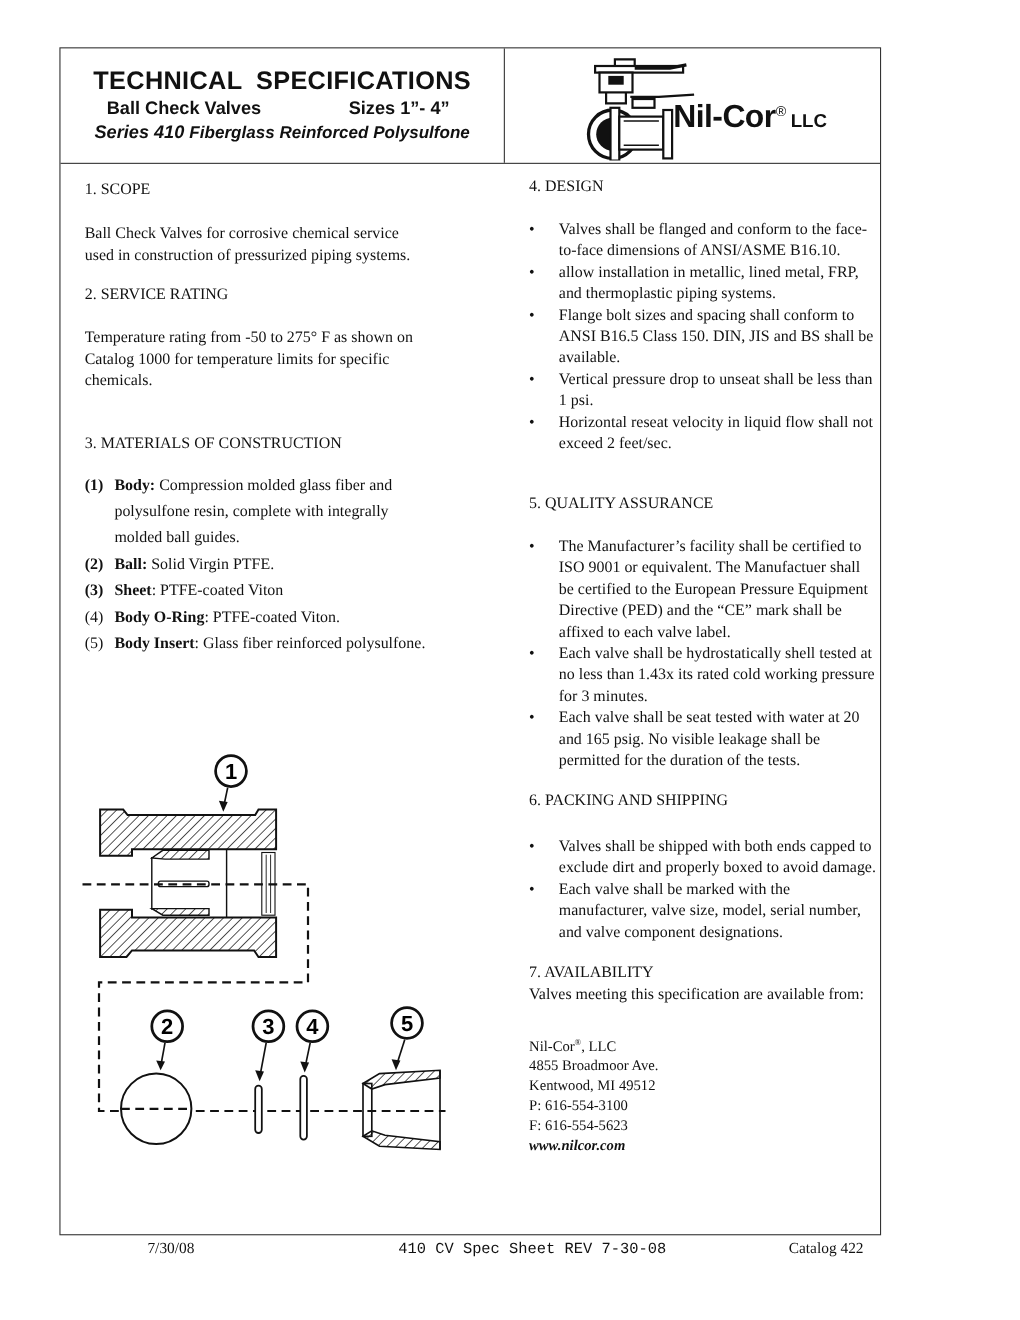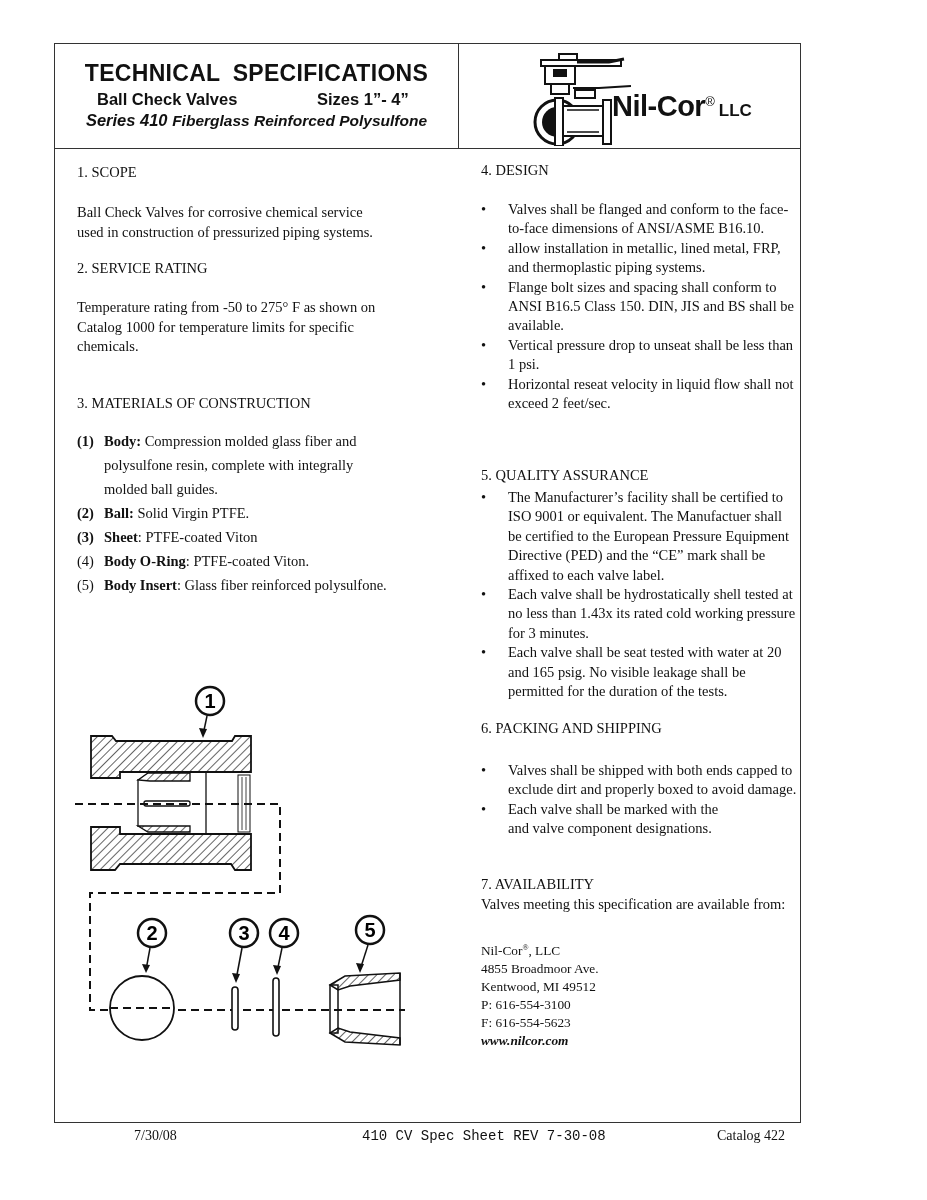--- a/index.html
+++ b/index.html
@@ -202,21 +202,21 @@
       <div>Vertical pressure drop to unseat shall be less than</div>
       <div>1 psi.</div>
     </li>
     <li>
       <span class="dot">•</span>
       <div>Horizontal reseat velocity in liquid flow shall not</div>
       <div>exceed 2 feet/sec.</div>
     </li>
   </ul>
 
-<div class="h" style="left:481px;top:467px;">5.  QUALITY ASSURANCE</div>
+<div class="h" style="left:481px;top:450px;">5.  QUALITY ASSURANCE</div>
 <ul class="bl" id="quality-list" style="left:481px;top:488px;width:380px;">
     <li>
       <span class="dot">•</span>
       <div>The Manufacturer’s facility shall be certified to</div>
       <div>ISO 9001 or equivalent. The Manufactuer shall</div>
       <div>be certified to the European Pressure Equipment</div>
       <div>Directive (PED) and the “CE” mark shall be</div>
       <div>affixed to each valve label.</div>
     </li>
     <li>
@@ -236,20 +236,21 @@
 <div class="h" style="left:481px;top:720px;">6.  PACKING AND SHIPPING</div>
 <ul class="bl" id="packing-list" style="left:481px;top:761px;width:385px;">
     <li>
       <span class="dot">•</span>
       <div>Valves shall be shipped with both ends capped to</div>
       <div>exclude dirt and properly boxed to avoid damage.</div>
     </li>
     <li>
       <span class="dot">•</span>
       <div>Each valve shall be marked with the</div>
+      <div>manufacturer, valve size, model, serial number,</div>
       <div>and valve component designations.</div>
     </li>
   </ul>
 
 <div class="h" style="left:481px;top:876px;">7.  AVAILABILITY</div>
 <div class="txt" style="left:481px;top:895px;">Valves meeting this specification are available from:</div>
 
 <div class="addr">
   <div><span>Nil-Cor</span><sup>®</sup><span>, LLC</span></div>
   <div>4855 Broadmoor Ave.</div>

